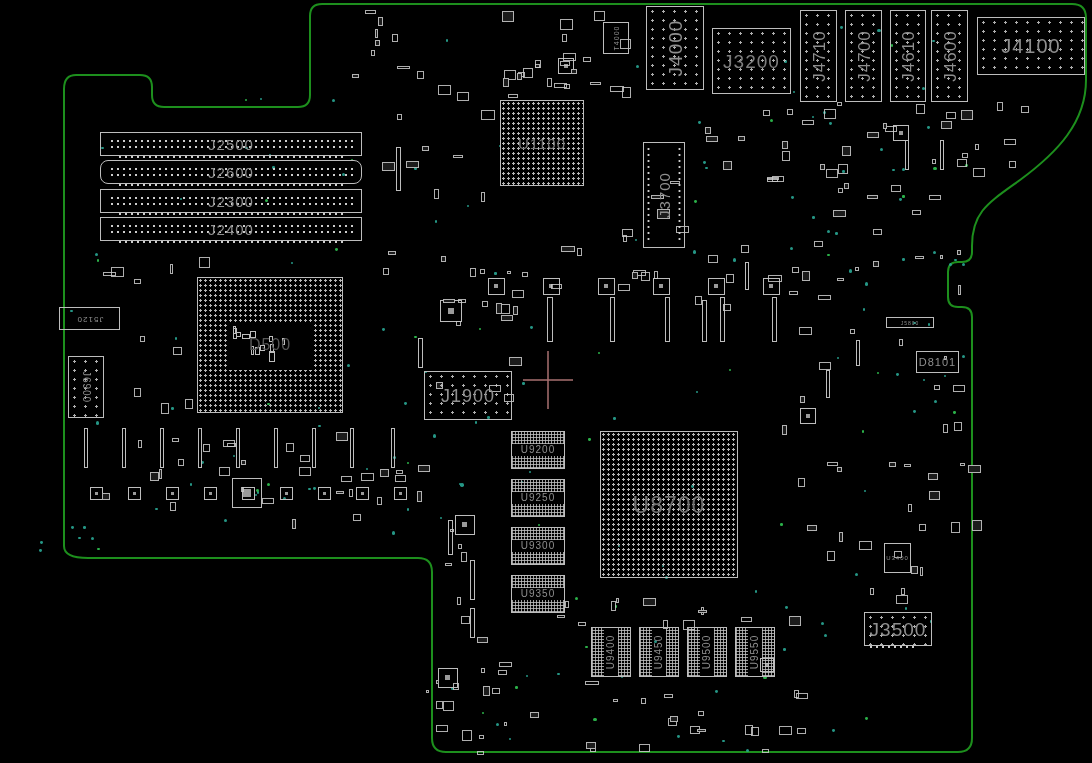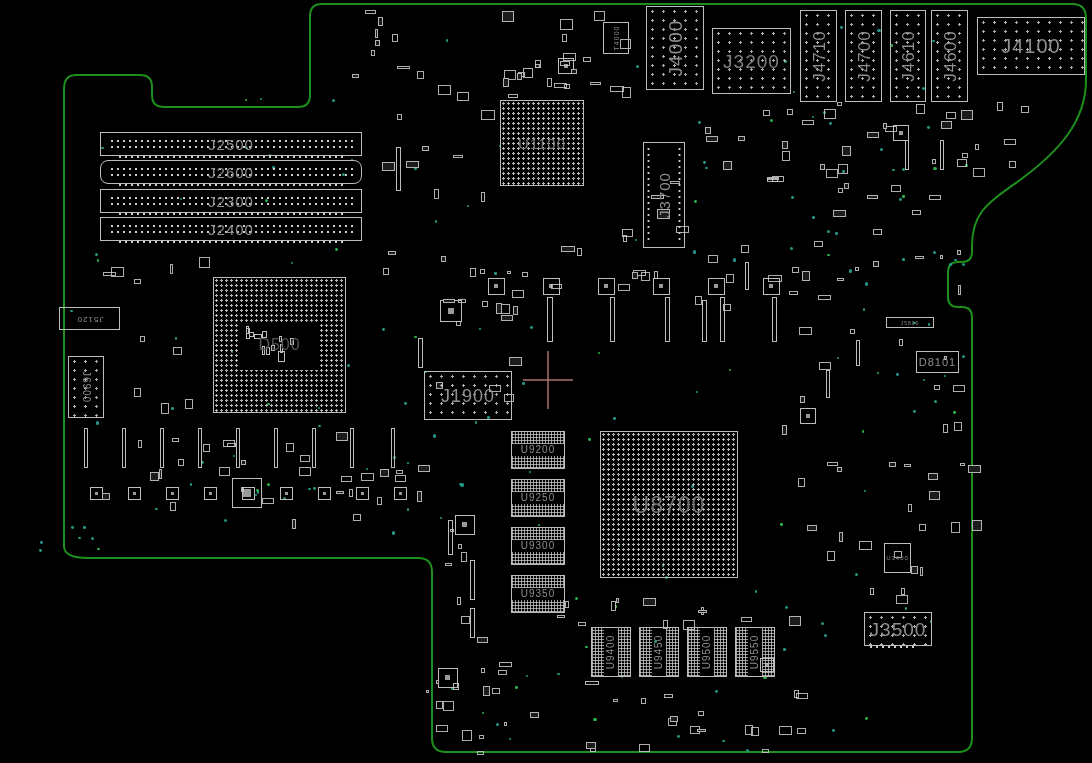--- a/index.html
+++ b/index.html
@@ -90,21 +90,21 @@
         <span class="lbl rm90" style="font-size: 17px;">J4600</span>
       </div>
       <div class="comp outl dots-sparse" style="left: 977px; top: 17px; width: 108px; height: 58px;">
         <span class="lbl" style="font-size: 20px;">J4100</span>
       </div>
       <div class="comp outl" style="left: 643px; top: 142px; width: 42px; height: 106px;">
         <div class="dotcol" style="top: 3%; bottom: 3%; left: 4%;"></div>
         <div class="dotcol" style="top: 3%; bottom: 3%; right: 4%;"></div>
         <span class="lbl rm90" style="font-size: 15px;">J3700</span>
       </div>
-      <div class="comp outl dots" style="left: 213px; top: 277px; width: 133px; height: 136px;">
+      <div class="comp outl dots" style="left: 197px; top: 277px; width: 146px; height: 136px;">
         <div class="cavity" style="left: 20%; top: 33%; width: 60%; height: 36%;">
           <div class="deco outl" style="left: 49.3058%; top: 29.607%; width: 3.35295px; height: 5.33717px; z-index: 13;"></div>
           <div class="deco outl" style="left: 6.94167%; top: 8.40642%; width: 3.45604px; height: 7.47922px; z-index: 13;"></div>
           <div class="deco outl" style="left: 48.662%; top: 60.2359%; width: 6.27783px; height: 10.3154px; z-index: 13;"></div>
           <div class="deco outl" style="left: 27.3015%; top: 17.9837%; width: 5.80359px; height: 7.55682px; z-index: 13;"></div>
           <div class="deco outl" style="left: 50.1849%; top: 44.9299%; width: 3.61336px; height: 9.52533px; z-index: 13;"></div>
           <div class="deco outl" style="left: 38.7549%; top: 47.3488%; width: 4.69566px; height: 5.723px; z-index: 13;"></div>
           <div class="deco outl" style="left: 63.6673%; top: 32.2061%; width: 3.4477px; height: 7.20362px; z-index: 13;"></div>
           <div class="deco outl" style="left: 7.22363%; top: 11.6829%; width: 4.44754px; height: 11.4025px; z-index: 13;"></div>
           <div class="deco outl" style="left: 33.2183%; top: 51.4927%; width: 4.10212px; height: 7.55726px; z-index: 13;"></div>

